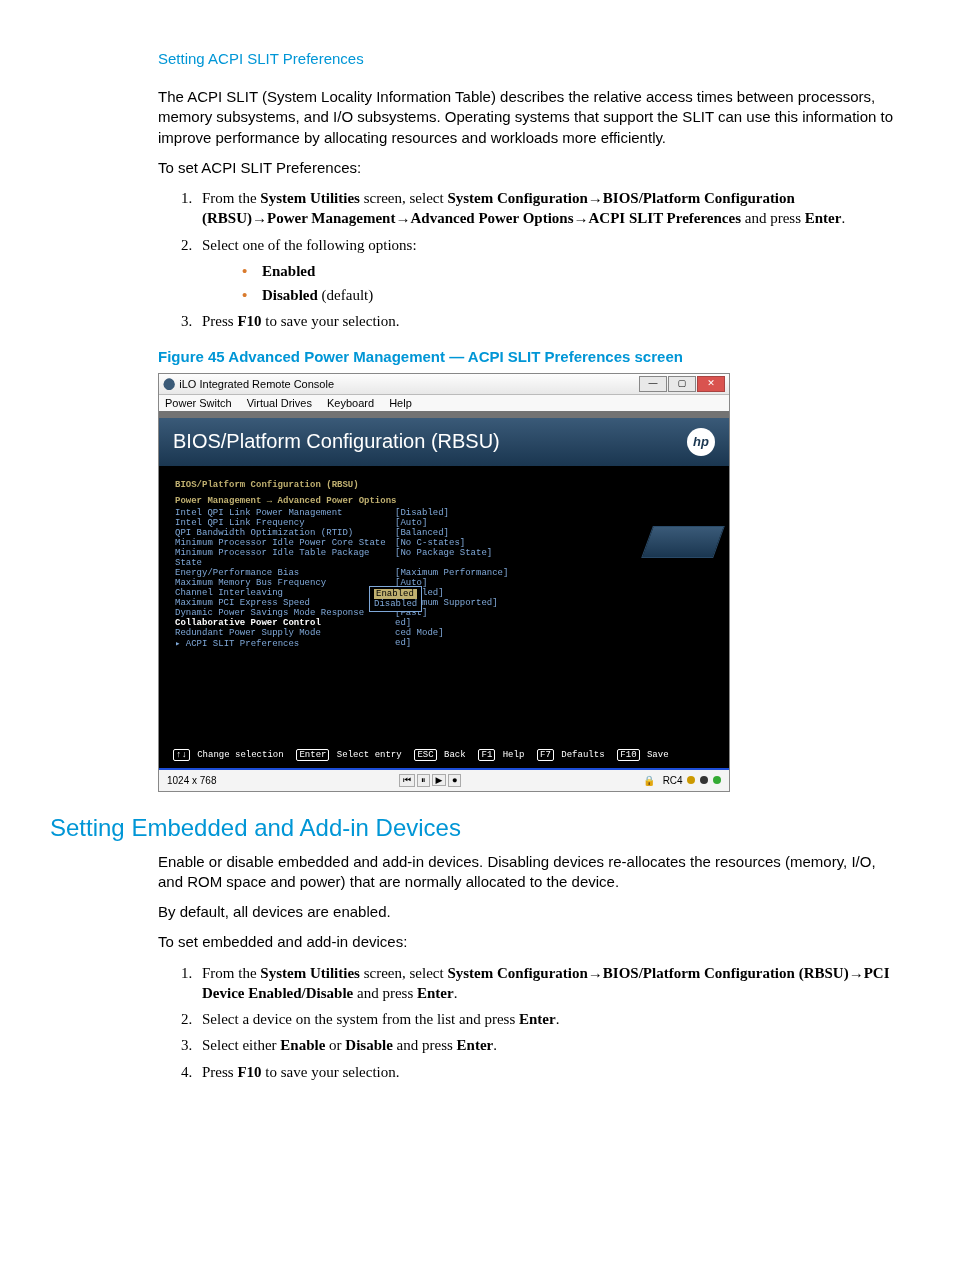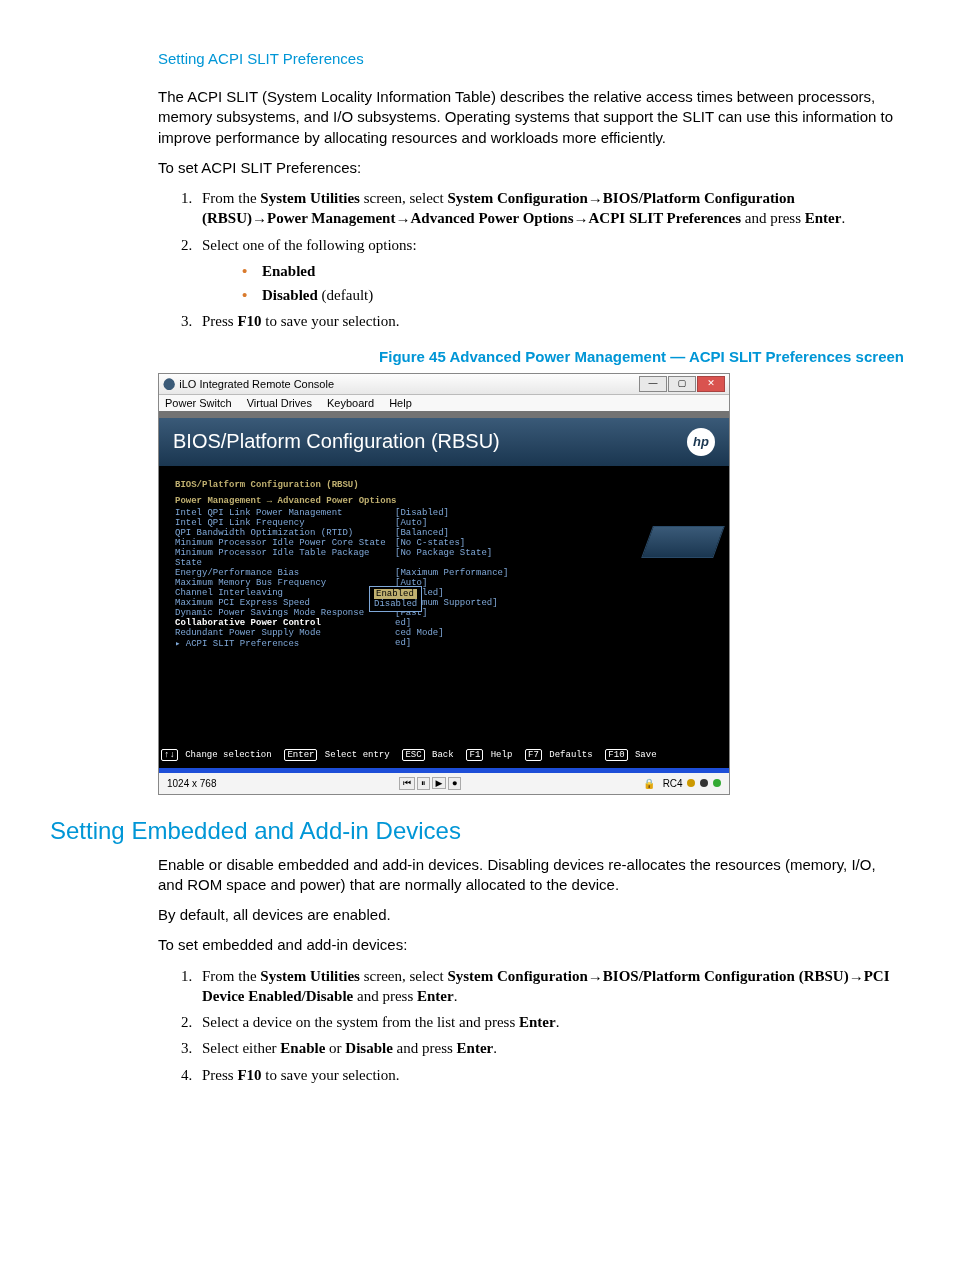--- a/index.html
+++ b/index.html
@@ -47,21 +47,20 @@
     color: #d97b2e;
     font-weight: bold;
     display: inline-block;
     width: 20px;
   }
   .figcap {
     color: #0096d6;
     font-weight: bold;
     font-size: 15px;
     margin: 16px 0 8px 0;
-    text-align: right;
   }
   h2.section {
     color: #0096d6;
     font-weight: normal;
     font-size: 24px;
     margin: 22px 0 10px 0;
   }
   b { font-weight: bold; }
 
   
@@ -128,26 +127,26 @@
     border:1px solid #7fa8d8; background:#000; padding:2px 4px;
   }
   .popup .sel { background:#c0b070; color:#000; padding:0 2px;}
   .popup div { color:#7fa8d8;}
   .server-img {
     position:absolute; right:10px; top:60px; width:70px; height:30px;
     background:linear-gradient(#3a5a78,#1a3650); border:1px solid #2a4a68;
     transform:skewX(-20deg);
   }
   .bios-footer {
-    position:absolute; bottom:8px; left:0; right:12px;
+    position:absolute; bottom:8px; left:12px; right:12px;
     color:#fff; font-size:9px;
   }
   .k { border:1px solid #fff; padding:0 2px; border-radius:2px; margin:0 2px;}
   .shot-status {
-    background:#f4f4f4; border-top:5px solid #1d4ed8;
+    background:#f4f4f4; border-top:2px solid #1d4ed8;
     font-size:10px; padding:4px 8px;
     display:flex; align-items:center;
   }
   .shot-status .res { flex:0 0 auto; }
   .shot-status .mid { flex:1; text-align:center; }
   .shot-status .btns span {
     display:inline-block; border:1px solid #aaa; padding:0 3px; margin:0 1px;
     font-size:9px; background:#eee;
   }
   .shot-status .right { flex:0 0 auto; }

